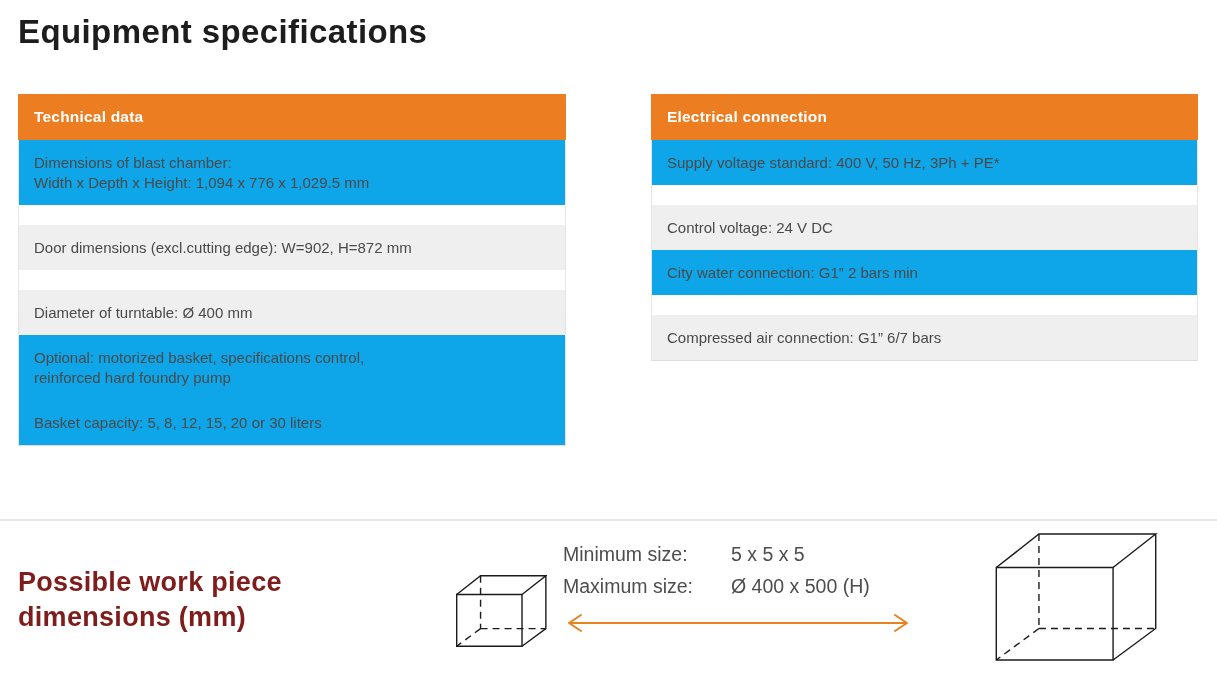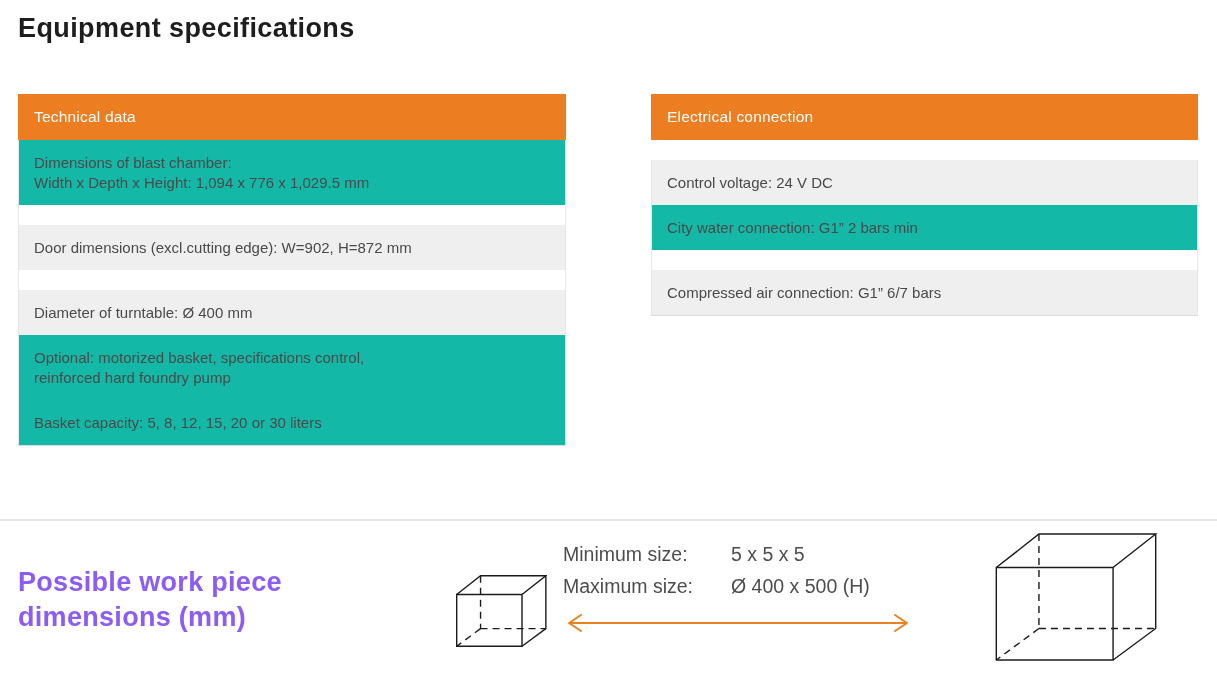--- a/index.html
+++ b/index.html
@@ -9,46 +9,46 @@
     position: relative;
     width: 1217px;
     height: 689px;
     background: #ffffff;
     overflow: hidden;
   }
   .page-title {
     position: absolute;
     left: 18px;
     top: 13px;
-    font-size: 27px;
+    font-size: 33px;
     font-weight: 700;
     letter-spacing: 0.4px;
     color: #1d1d1d;
   }
   .spec-table {
     position: absolute;
     top: 94px;
   }
   .spec-table.left  { left: 18px;  width: 548px; }
   .spec-table.right { left: 651px; width: 547px; }
   .table-header {
     background: #EC7D21;
     color: #ffffff;
     font-size: 15.5px;
-    font-weight: 400;
+    font-weight: 700;
     padding: 14px 16px;
     letter-spacing: 0.2px;
   }
   .table-body {
     border-left: 1px solid #e6e6e6;
     border-right: 1px solid #e6e6e6;
     border-bottom: 1px solid #dcdcdc;
   }
   .row {
-    background: #14b8a6;
+    background: #0ea5e9;
     color: #4a4a4a;
     font-size: 15px;
     line-height: 20px;
     padding: 12.5px 15px;
     white-space: pre-line;
   }
   .row.alt { background: #efefef; margin-top: 20px; }
   .footnote {
     position: absolute;
     left: 651px;
@@ -65,21 +65,21 @@
     background: #e7e7e7;
   }
   .workpiece-heading {
     position: absolute;
     left: 18px;
     top: 565px;
     font-size: 27px;
     font-weight: 700;
     line-height: 35px;
     letter-spacing: 0.3px;
-    color: #8b5cf6;
+    color: #7f1d1d;
     white-space: pre-line;
   }
   .cube-icon { position: absolute; }
   .cube-small { left: 455px; top: 574px; width: 92px;  height: 74px; }
   .cube-large { left: 993px; top: 531px; width: 165px; height: 132px; }
   .size-grid {
     position: absolute;
     left: 563px;
     top: 542px;
     display: grid;
@@ -113,20 +113,21 @@
       <div class="row alt">Diameter of turntable: Ø 400 mm</div>
       <div class="row">Optional: motorized basket, specifications control,
 reinforced hard foundry pump</div>
       <div class="row">Basket capacity: 5, 8, 12, 15, 20 or 30 liters</div>
     </div>
   </section>
 
   <section class="spec-table right">
     <div class="table-header">Electrical connection</div>
     <div class="table-body">
+      <div class="row">Supply voltage standard: 400 V, 50 Hz, 3Ph + PE*</div>
       <div class="row alt">Control voltage: 24 V DC</div>
       <div class="row">City water connection: G1” 2 bars min</div>
       <div class="row alt">Compressed air connection: G1” 6/7 bars</div>
     </div>
   </section>
 
 
   <div class="divider"></div>
 
   <h2 class="workpiece-heading">Possible work piece

